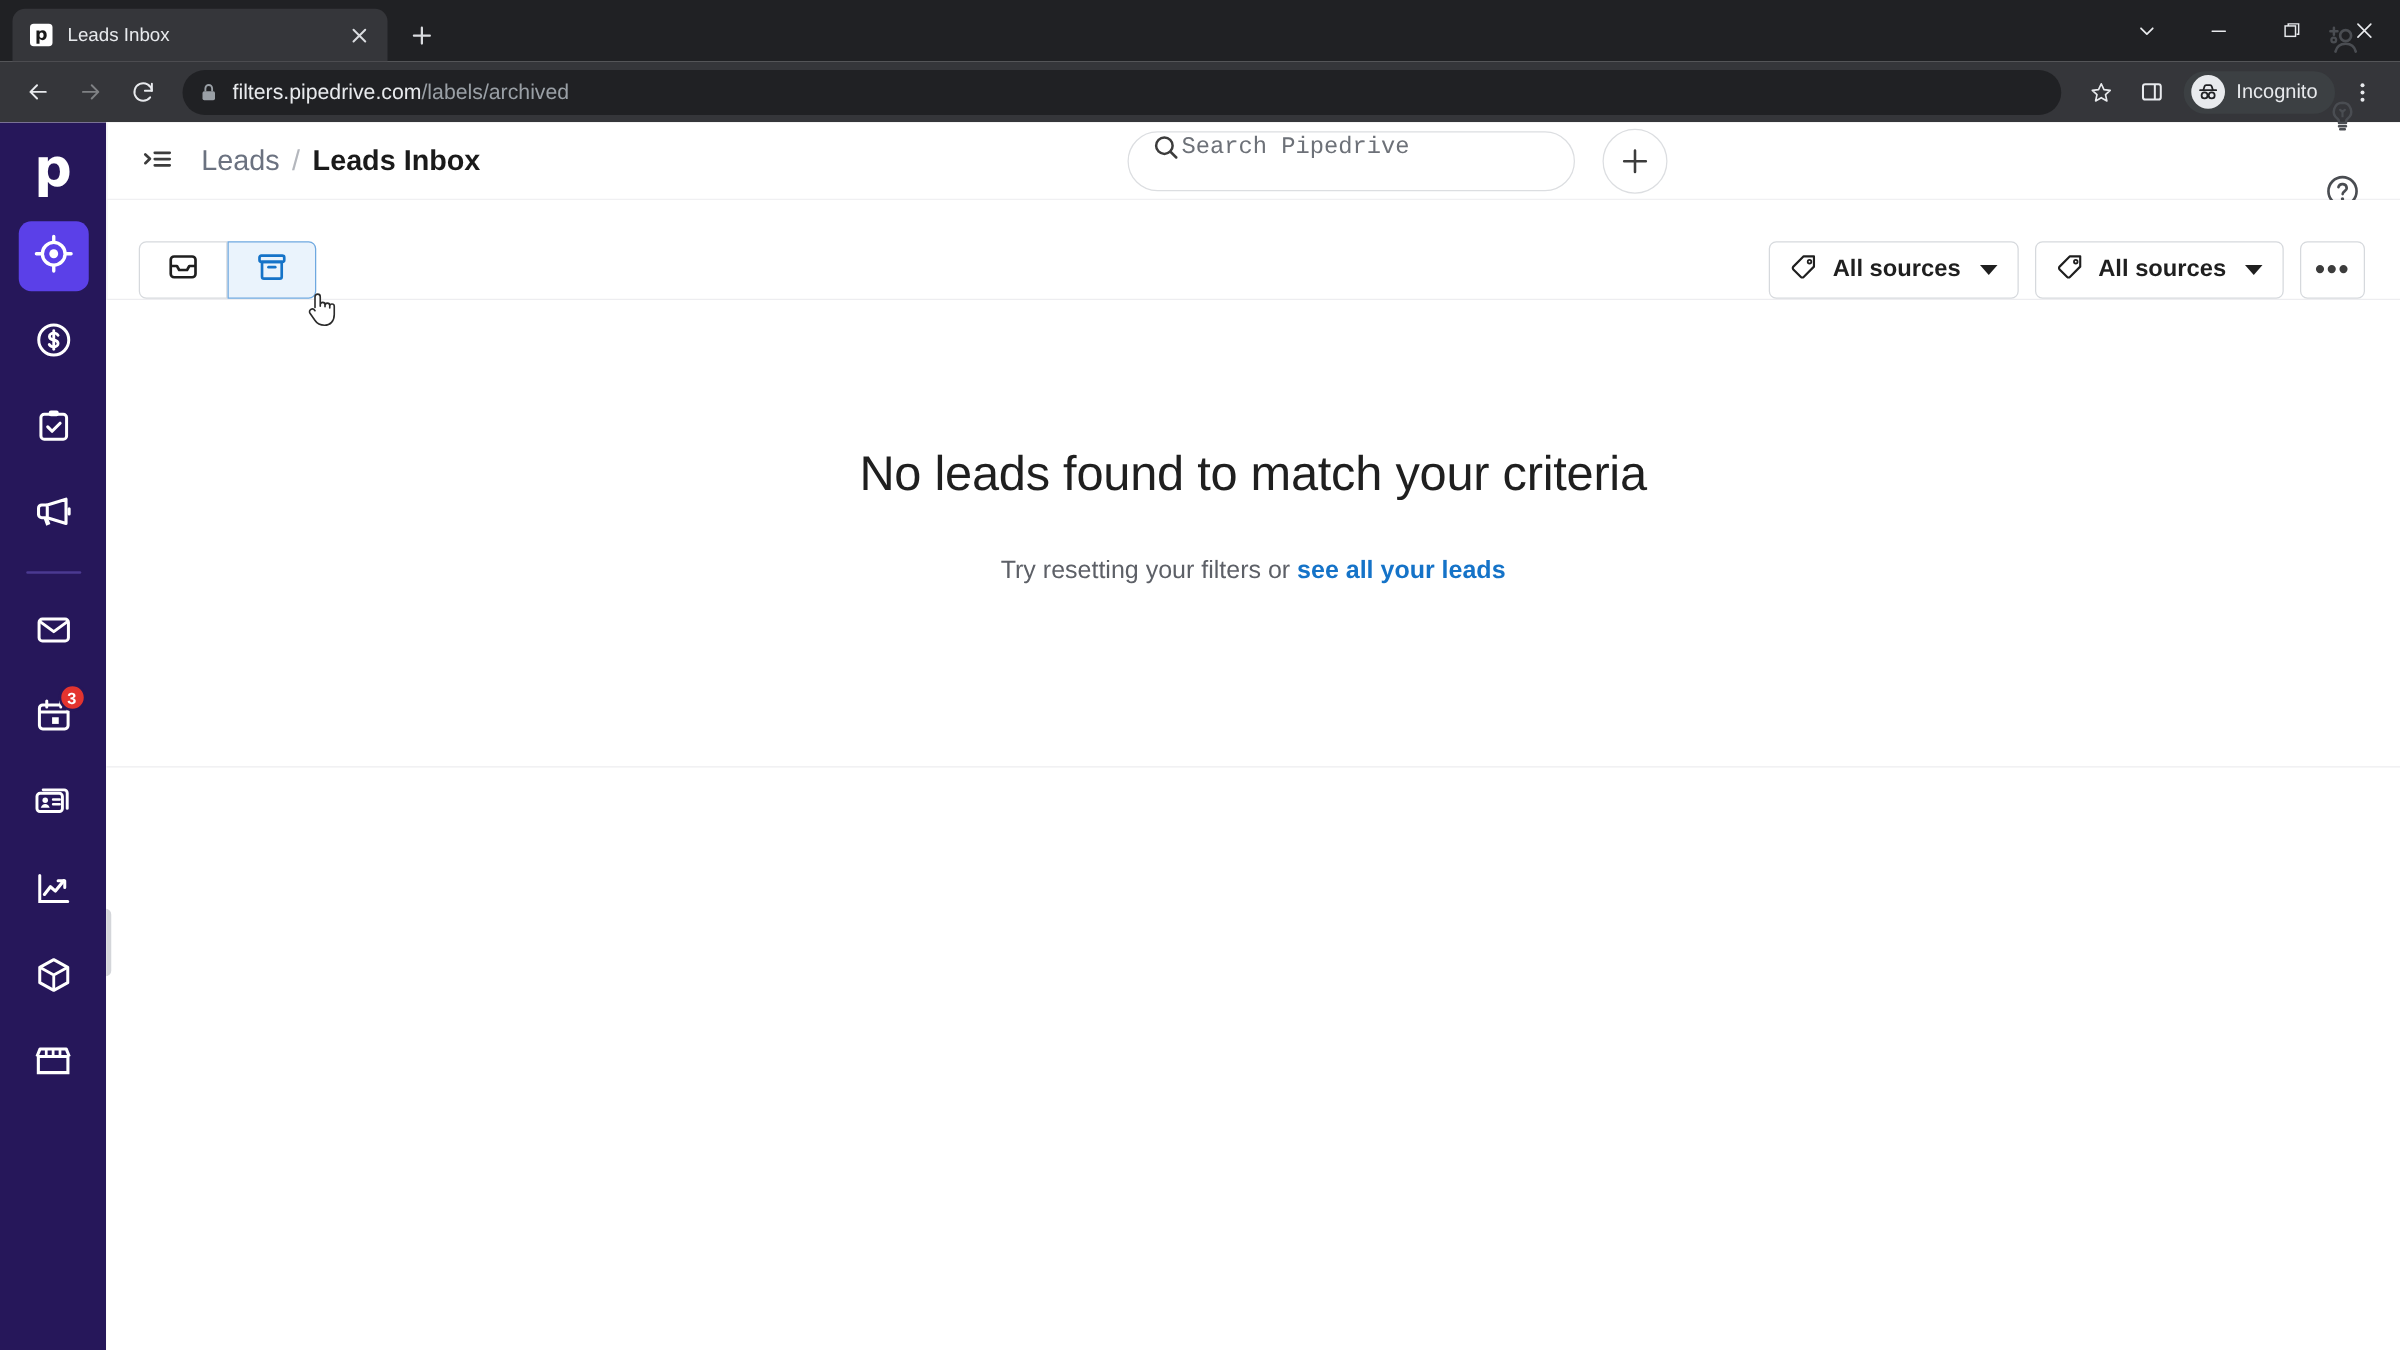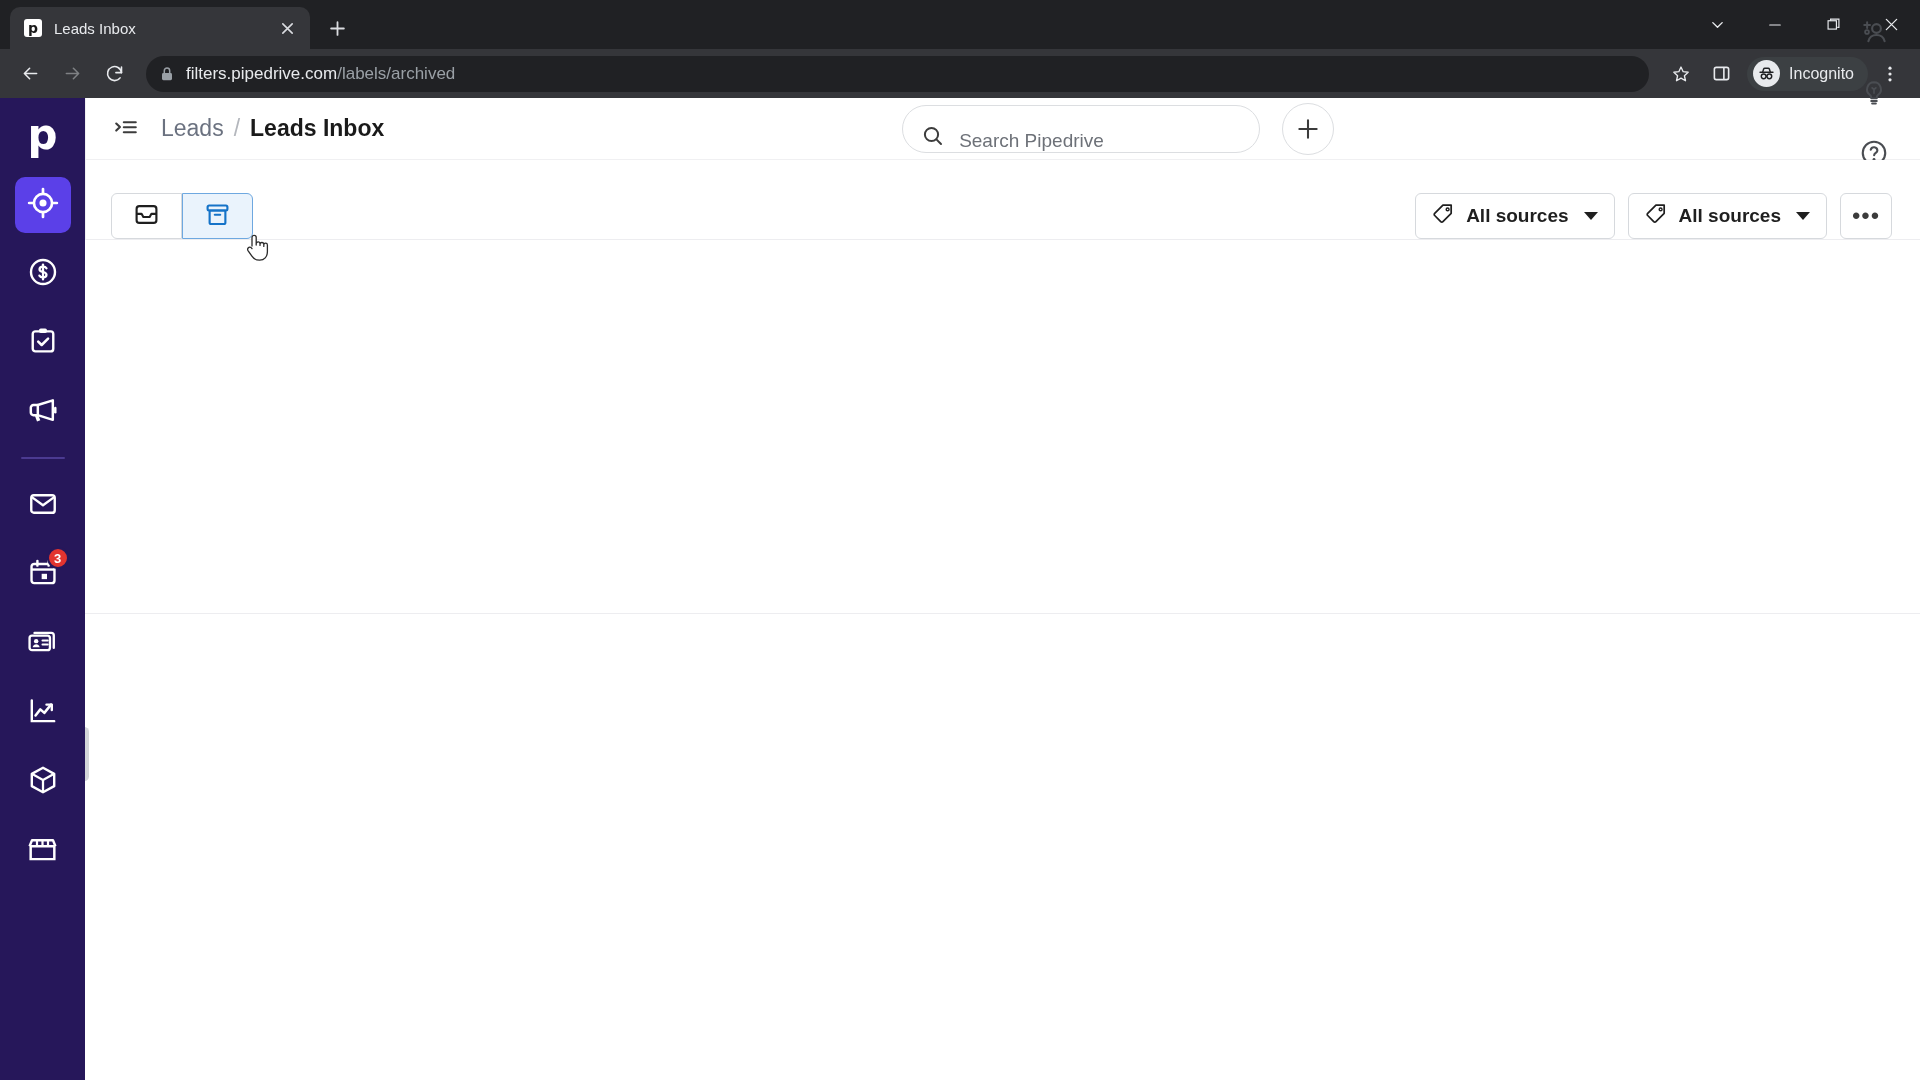--- a/index.html
+++ b/index.html
@@ -124,21 +124,21 @@
   }
   .expand-icon { width: 34px; height: 34px; display:flex; align-items:center; justify-content:center; color:#3c3c3c; }
   .crumbs { margin-left: 18px; font-size: 23px; display:flex; align-items:center; gap: 10px; white-space:nowrap; }
   .crumb-parent { color:#6b7280; }
   .crumb-sep { color:#b4b7bd; }
   .crumb-current { color:#1a1a1a; font-weight: 700; }
 
   .searchwrap { flex:1; display:flex; align-items:center; justify-content:center; gap: 22px; }
   .searchbox {
     width: 358px; height: 48px; border: 1px solid #dcdee1; border-radius: 24px;
-    display:flex; align-items:flex-end; padding: 0 18px; gap: 14px; background:#fff;
+    display:flex; align-items:flex-start; padding: 0 18px; background:#fff;font-family:Liberation Mono, monospace;
   }
   .search-ph { color:#6d7178; font-size: 19px; }
   .addbtn {
     width: 52px; height: 52px; border-radius:50%; border:1px solid #dcdee1;
     display:flex; align-items:center; justify-content:center; color:#3c3c3c; background:#fff;
   }
   .head-right { display:flex; align-items:center; gap: 28px; flex-direction: column; }
   .headicon { color:#4a4d52; display:flex; align-items:center; justify-content:center; width:32px; height:32px;}
   .avatar {
     width: 44px; height: 44px; border-radius: 50%; background:#e9e9ec;
@@ -529,20 +529,24 @@
             <span class="caret"></span>
           </div>
 
 
           <div class="fbtn more">•••</div>
         </div>
       </div>
 
       <div class="content">
         <div class="resize-grip"></div>
+        <div class="empty">
+          <div class="empty-title">No leads found to match your criteria</div>
+          <div class="empty-sub"><span>Try resetting your filters or </span><a href="#">see all your leads</a></div>
+        </div>
         <div class="content-divider"></div>
       </div>
     </div>
   </div>
 
   <svg class="cursor" viewBox="0 0 28 34">
     <path d="M9 14V5.4a2.1 2.1 0 0 1 4.2 0V13m0-1.2a1.9 1.9 0 0 1 3.8 0v1.6m0-1a1.9 1.9 0 0 1 3.8 0v2m0-1.4a1.8 1.8 0 0 1 3.6 0v6.6c0 5.3-3.2 8.6-7.7 8.6-4 0-6-1.2-7.8-4L5 18.6c-.8-1.3-.3-2.6.9-3.2 1-.5 2.2-.2 3.1 1.2" fill="#ffffff" stroke="#2b2b2b" stroke-width="1.3" stroke-linejoin="round" stroke-linecap="round"></path>
   </svg>
 
 </div>

